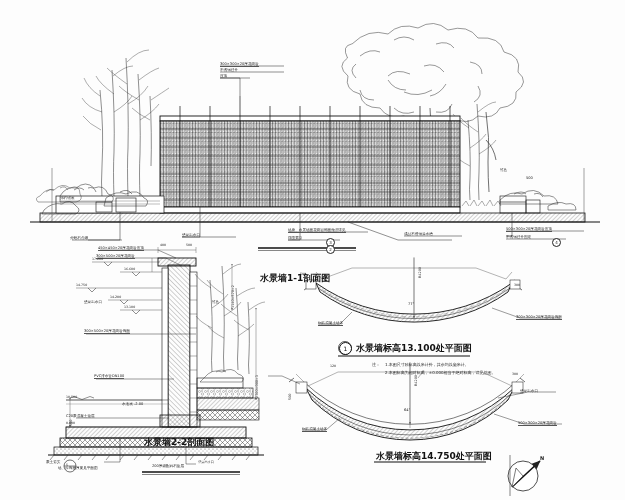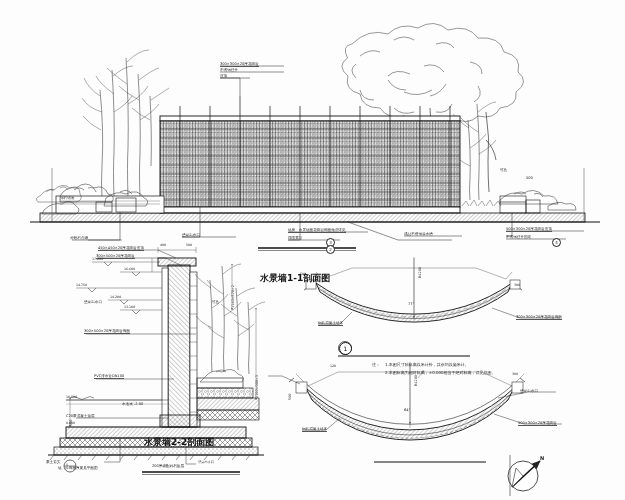--- a/index.html
+++ b/index.html
@@ -461,29 +461,31 @@
 
   <div class="ttl" style="left:144px;top:436px;">水景墙2-2剖面图</div>
 
   <div class="dimv" style="left:418px;top:278px;">R4200</div>
   <div class="lbl" style="left:408px;top:302px;">77°</div>
   <div class="lbl u" style="left:318px;top:321px;">钢筋混凝土墙体</div>
   <div class="lbl u" style="left:516px;top:315px;">300×300×20厚花岗岩饰面</div>
   <div class="lbl sm" style="left:514px;top:283px;">300</div>
   <div class="lbl sm" style="left:300px;top:272px;">500</div>
   <div class="circnum" style="left:339px;top:342px;">1</div>
+  <div class="ttl" style="left:356px;top:342px;">水景墙标高13.100处平面图</div>
 
   <div class="dimv" style="left:414px;top:386px;">R4200</div>
   <div class="lbl" style="left:404px;top:408px;">64°</div>
   <div class="lbl u" style="left:302px;top:427px;">钢筋混凝土墙体</div>
   <div class="lbl u" style="left:518px;top:421px;">500×300×20厚花岗岩</div>
   <div class="lbl" style="left:520px;top:389px;">壁泉出水口</div>
   <div class="lbl sm" style="left:512px;top:372px;">300</div>
   <div class="dimv" style="left:288px;top:400px;">500</div>
   <div class="lbl sm" style="left:330px;top:364px;">120</div>
+  <div class="ttl" style="left:376px;top:450px;">水景墙标高14.750处平面图</div>
 
   <div class="note" style="left:372px;top:362px;">注：</div>
   <div class="note" style="left:385px;top:362px;">1.本图尺寸除标高以米计外，其余均以毫米计。</div>
   <div class="note" style="left:385px;top:370px;">2.本图标高为相对标高，±0.000相当于绝对标高，详见总图。</div>
 
   <div class="lbl" style="left:540px;top:455px;font-size:5px;font-weight:bold;">N</div>
 
 </div>
 
 </body></html>

